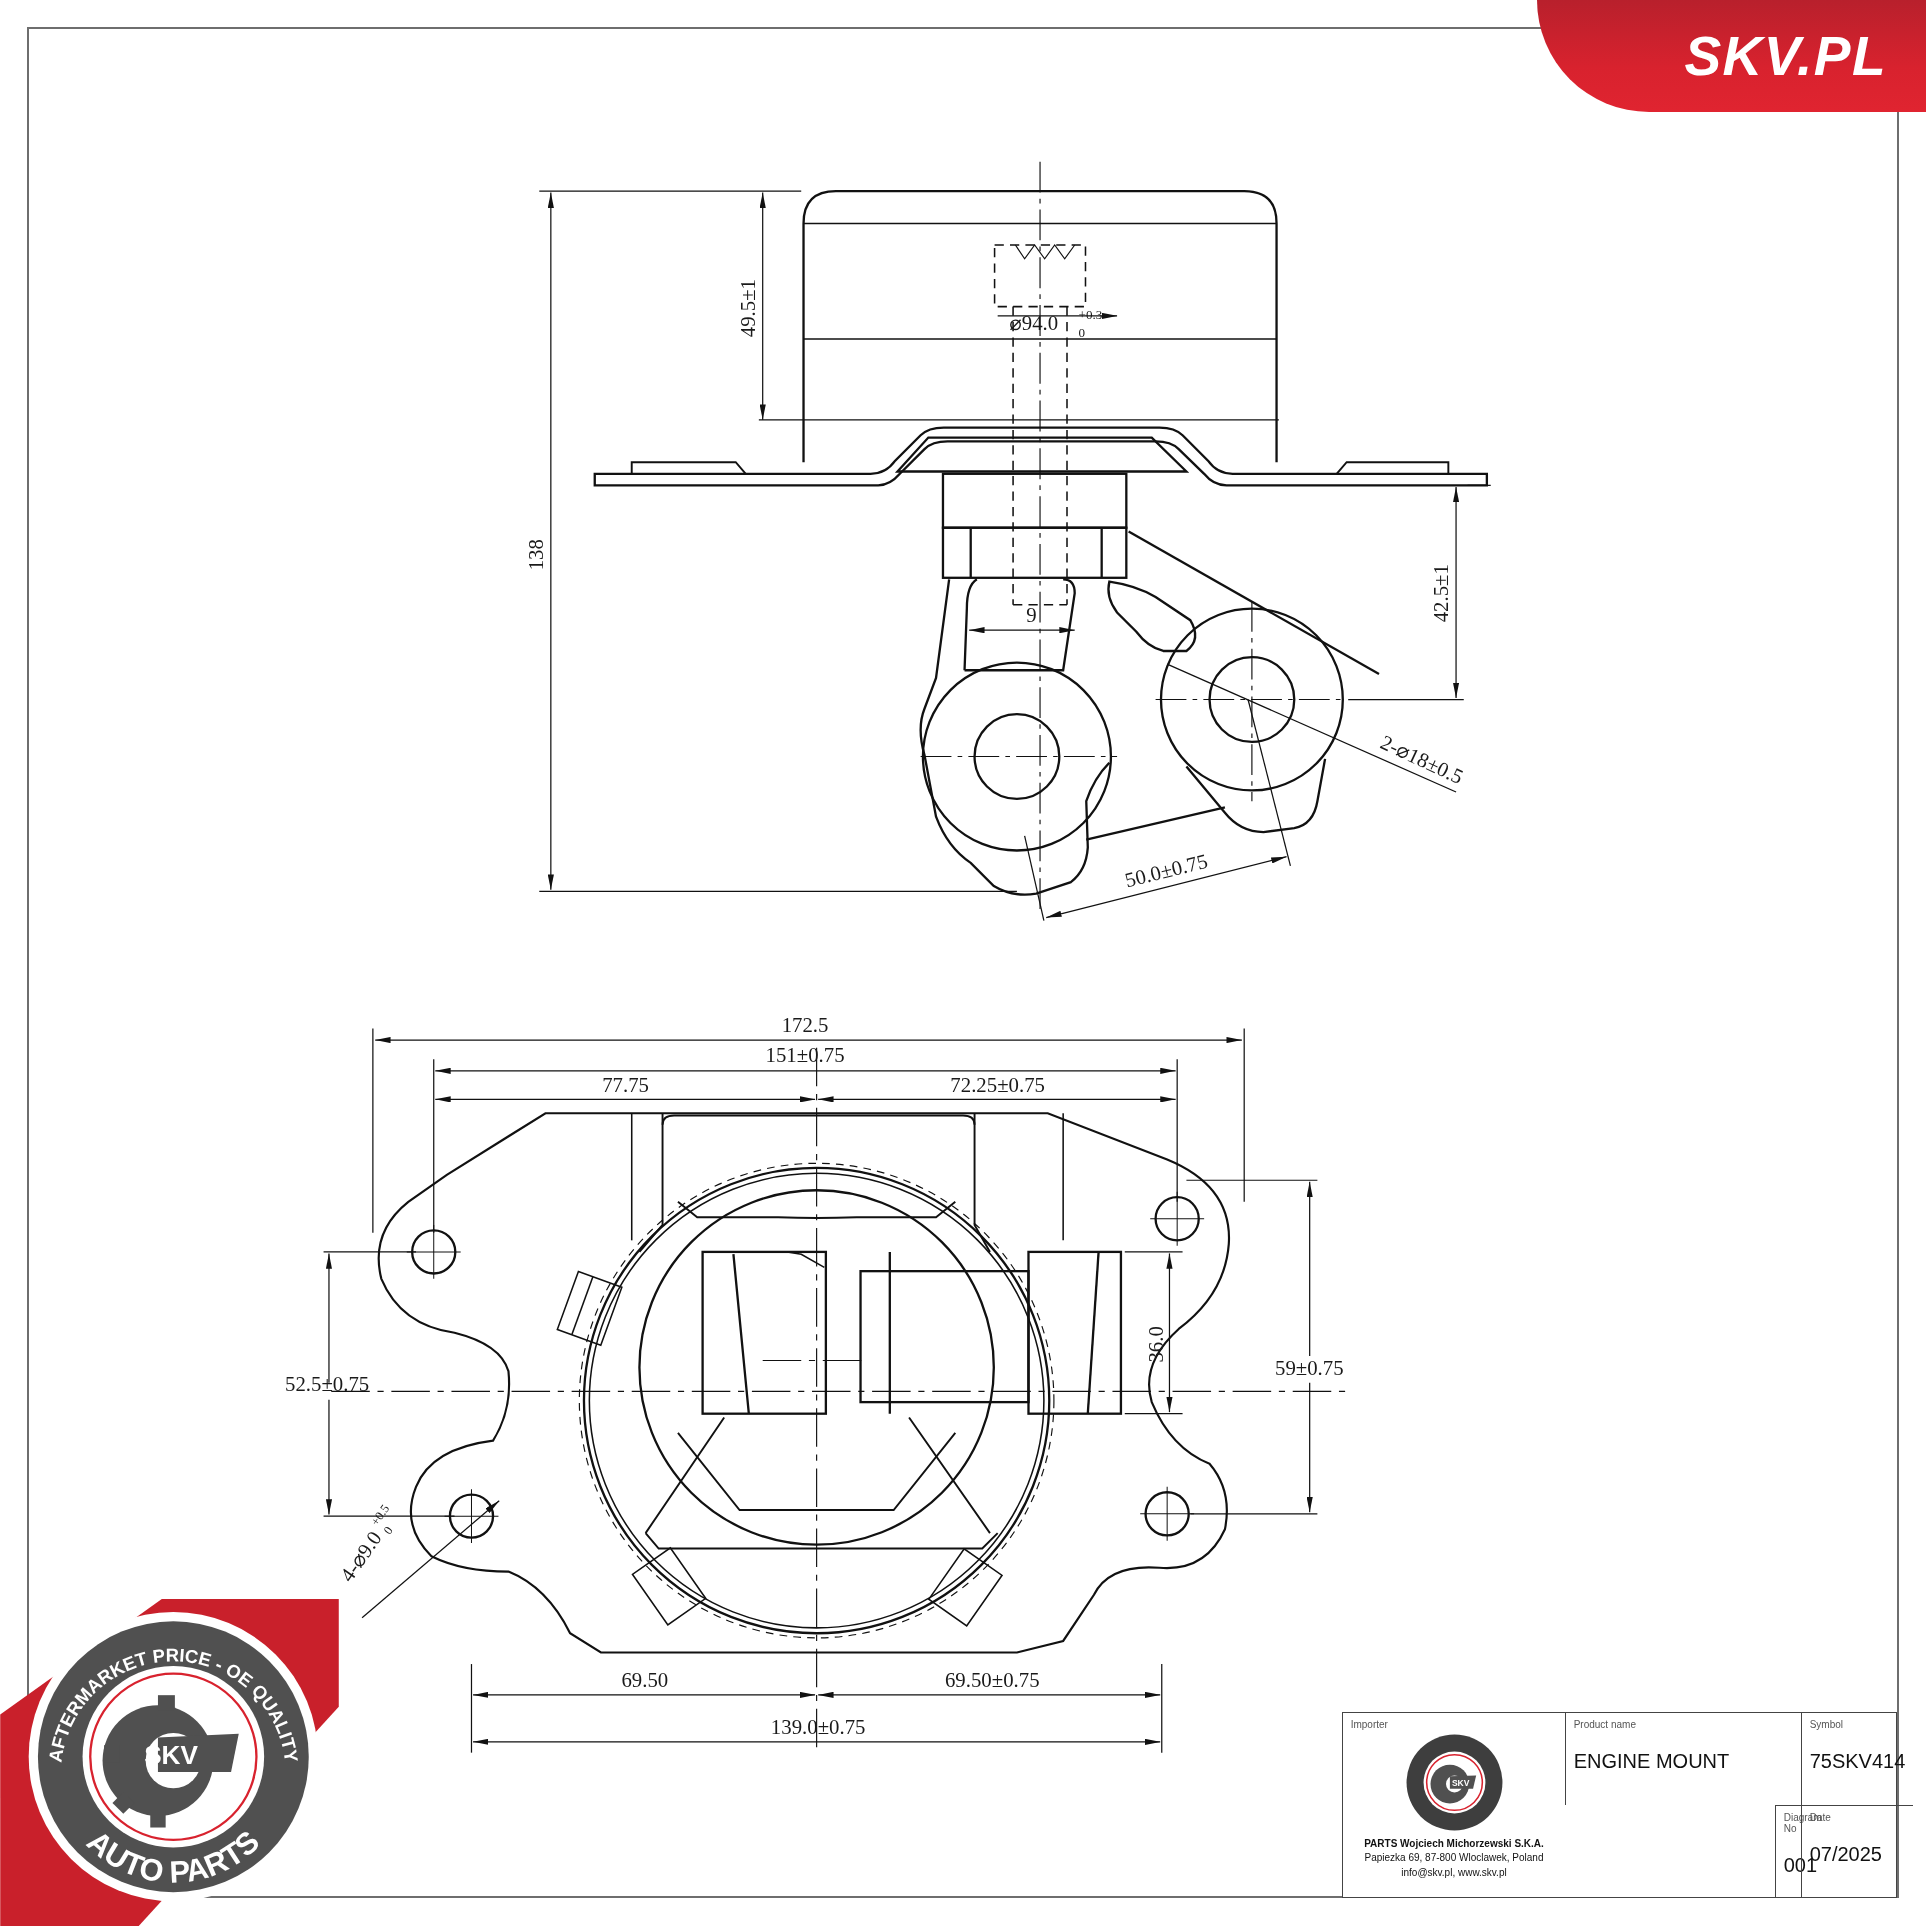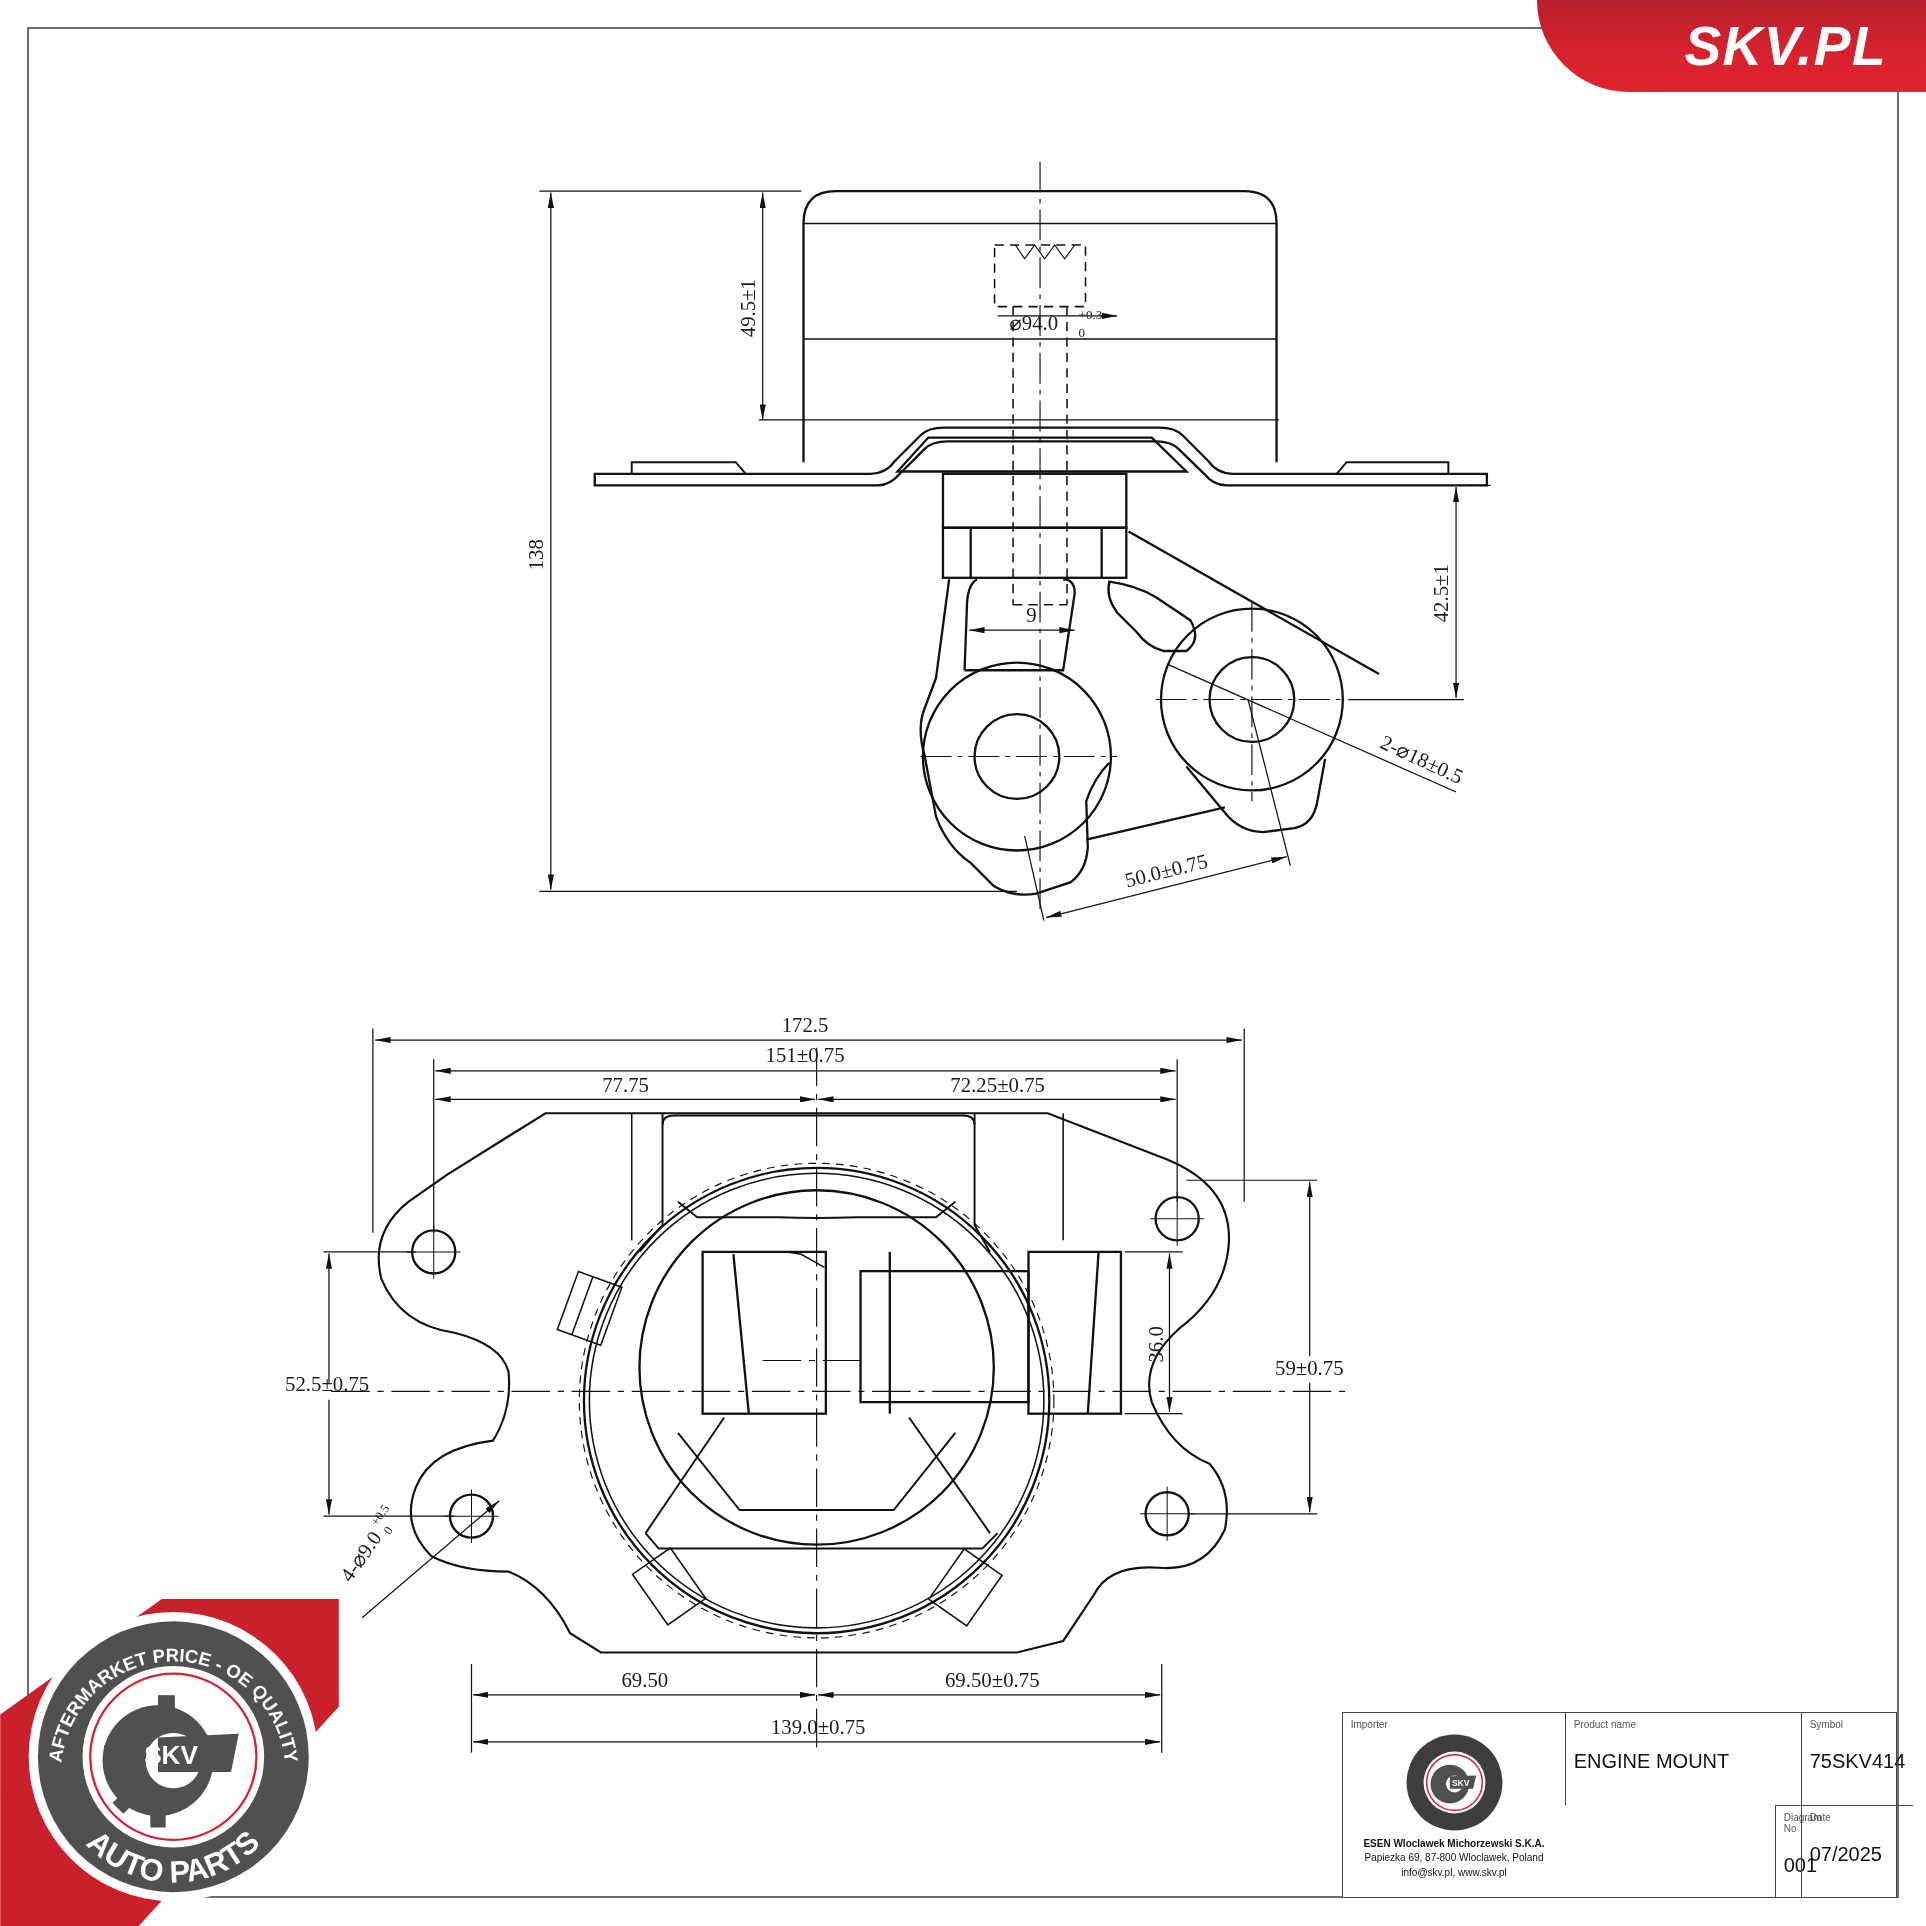--- a/index.html
+++ b/index.html
@@ -1,19 +1,19 @@
 <!DOCTYPE html>
 <html style="font-size:12.3px"><head>
 <meta charset="utf-8">
 <style>
   html, body { margin: 0; padding: 0; background: #ffffff; }
   body { width: 1926px; height: 1926px; position: relative; overflow: hidden; font-family: "Liberation Sans", sans-serif; }
   #canvas { position: absolute; left: 0; top: 0; width: 1926px; height: 1926px; }
   .frame { position: absolute; left: 27px; top: 27px; width: 1872px; height: 1871px; border: 2.3px solid #6e6e6e; box-sizing: border-box; }
-  .brand-banner { position: absolute; right: 0; top: 0; width: 389px; height: 92px; background: linear-gradient(180deg, #b8202c 0%, #d8222e 60%, #e02430 100%); border-bottom-left-radius: 116px; display: flex; align-items: center; justify-content: flex-end; padding-right: 39px; box-sizing: border-box; }
+  .brand-banner { position: absolute; right: 0; top: 0; width: 389px; height: 112px; background: linear-gradient(180deg, #b8202c 0%, #d8222e 60%, #e02430 100%); border-bottom-left-radius: 116px; display: flex; align-items: center; justify-content: flex-end; padding-right: 39px; box-sizing: border-box; }
   .brand-text { color: #ffffff; font-family: "Liberation Sans", sans-serif; font-weight: 700; font-style: italic; font-size: 55px; letter-spacing: 1.5px; }
   .dim { font-family: "Liberation Serif", serif; font-size: 27px; fill: #1a1a1a; }
   .title-block { position: absolute; left: 1342px; top: 1712px; width: 555px; height: 186px; border: 1.5px solid #444; box-sizing: border-box; background: #fff; display: grid; grid-template-columns: 222px 162px 74px 1fr; grid-template-rows: 92px 1fr; }
   .tb-cell { border-left: 0.8px solid #444; border-top: 0.8px solid #444; position: relative; padding: 6.2px 7.7px; box-sizing: border-box; }
   .tb-label { font-family: "Liberation Sans", sans-serif; font-size: 10px; color: #555; display: block; }
   .tb-value { font-family: "Liberation Sans", sans-serif; font-size: 20px; color: #111; display: block; margin-top: 20px; }
   .importer { grid-row: 1 / 3; grid-column: 1; border-left: none; border-top: none; text-align: center; }
   .importer .tb-label { text-align: left; }
   .importer-lines { font-size: 10px; color: #111; line-height: 14.6px; margin-top: 3.1px; }
   .importer-lines .bold { font-weight: 700; }
@@ -250,21 +250,21 @@
     <svg class="mini-logo" viewBox="0 0 128 128">
       <circle cx="64" cy="64" r="62" fill="#3e3e3e"></circle>
       <circle cx="64" cy="64" r="40" fill="#fff"></circle>
       <circle cx="64" cy="64" r="36" fill="none" stroke="#d8222e" stroke-width="2"></circle>
       <circle cx="58" cy="66" r="25" fill="#505050"></circle>
       <circle cx="64" cy="66" r="11" fill="#fff"></circle>
       <polygon points="58,56 92,55 88,72 58,72" fill="#505050"></polygon>
       <text x="72" y="68" text-anchor="middle" fill="#fff" font-size="11" font-weight="700" font-family="Liberation Sans, sans-serif">SKV</text>
     </svg>
     <div class="importer-lines">
-      <div class="bold">ESEN Wloclawek Michorzewski S.K.A.</div>
+      <div class="bold">PARTS Wojciech Michorzewski S.K.A.</div>
       <div>Papiezka 69, 87-800 Wloclawek, Poland</div>
       <div>info@skv.pl, www.skv.pl</div>
     </div>
   </div>
   <div class="tb-cell product">
     <span class="tb-label">Product name</span>
     <span class="tb-value">ENGINE MOUNT</span>
   </div>
   <div class="tb-cell symbol">
     <span class="tb-label">Symbol</span>

